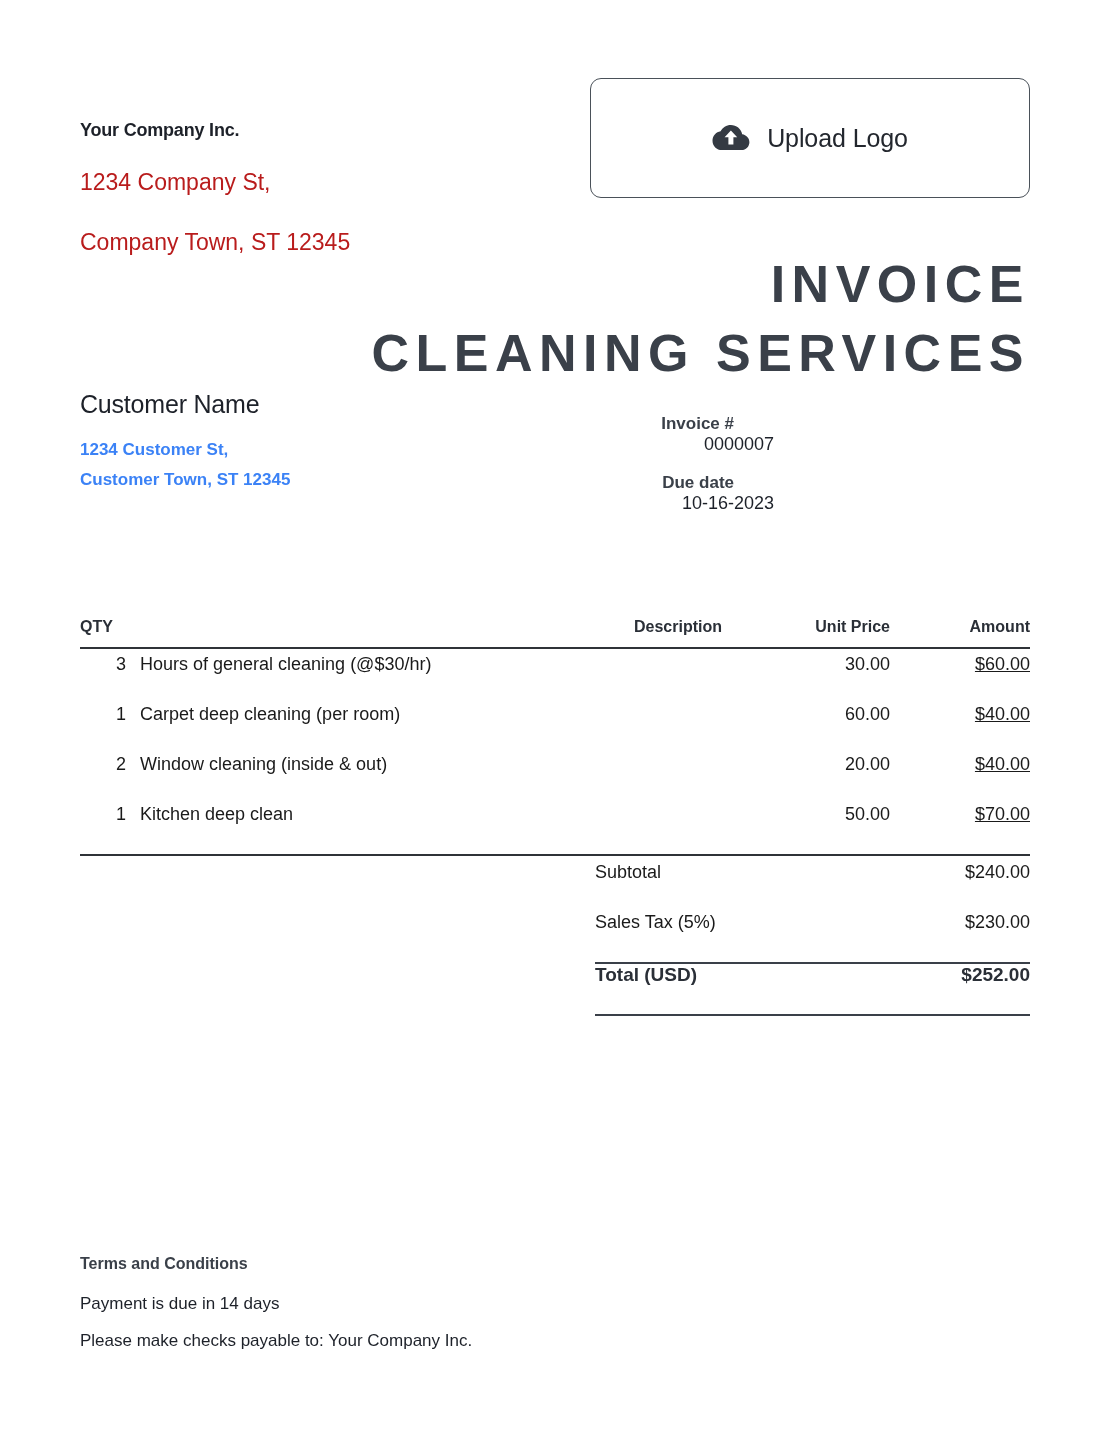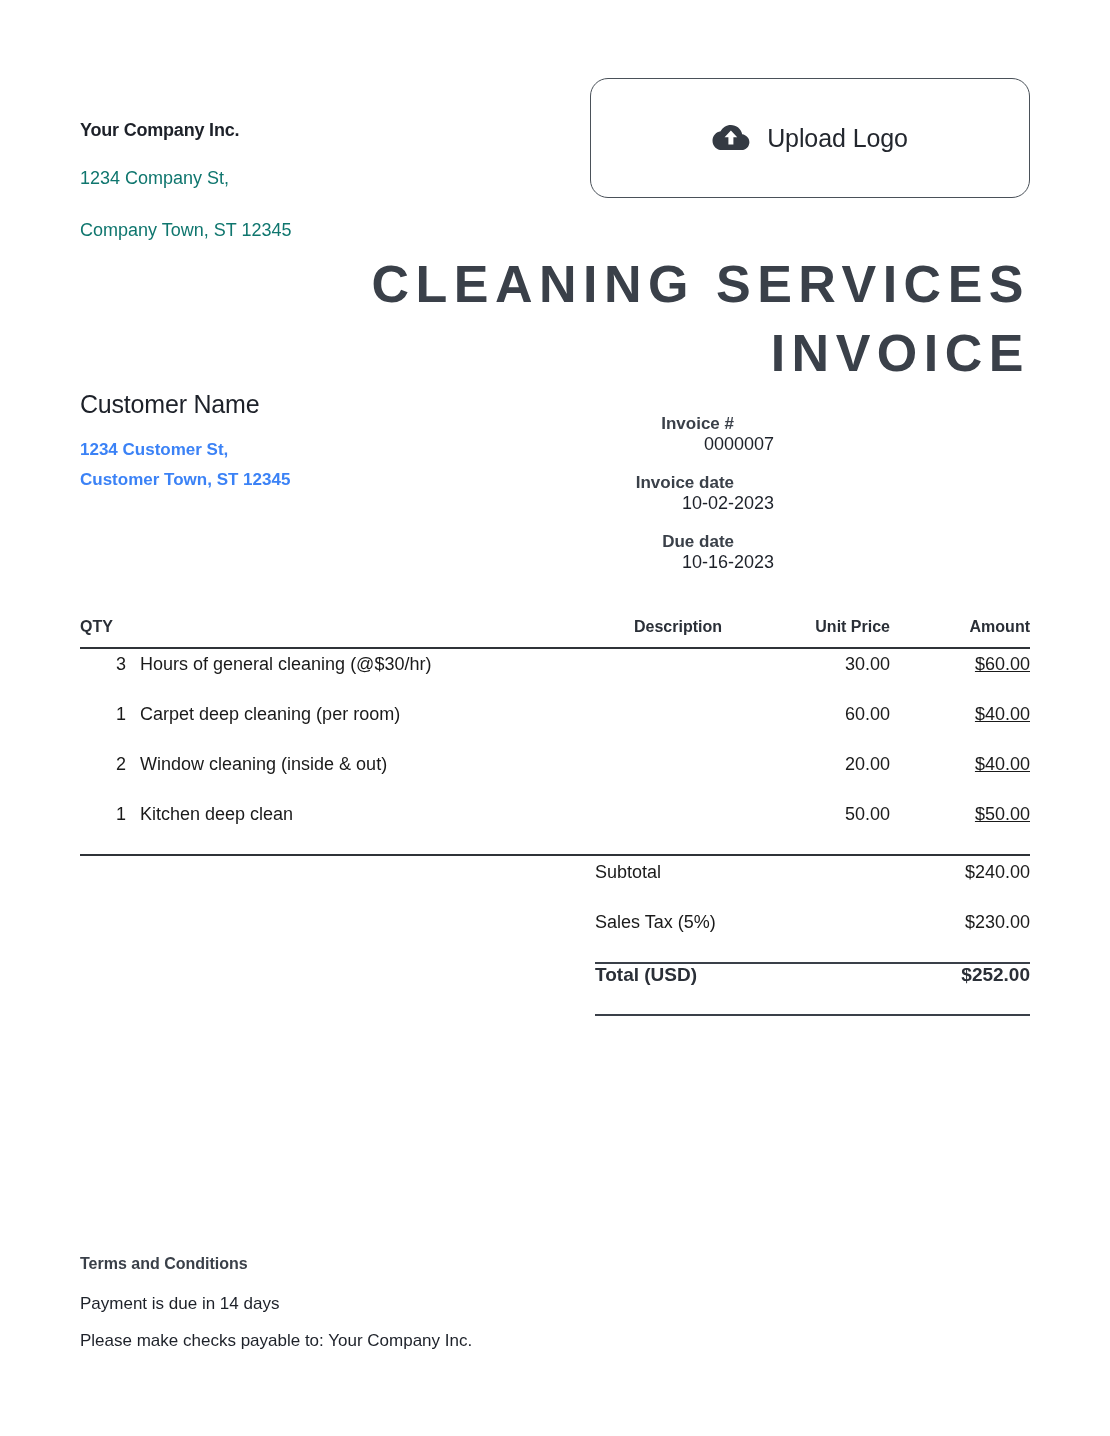--- a/index.html
+++ b/index.html
@@ -38,32 +38,32 @@
     font-size: 18px;
     font-weight: 700;
     color: #1d2129;
     letter-spacing: -0.2px;
     line-height: 1.2;
     margin-bottom: 14px;
     margin-top: 32px;
   }
 
   .company-addr-line {
-    font-size: 18px;
-    font-weight: 400;
-    color: #0f766e;
+    font-size: 23px;
+    font-weight: 400;
+    color: #b91c1c;
     line-height: 1.72;
     margin-top: 21px;
   }
 
   .upload-logo-btn {
     width: 440px;
     height: 120px;
     border: 1.5px solid #4a5159;
-    border-radius: 18px;
+    border-radius: 11px;
     background: #ffffff;
     display: flex;
     align-items: center;
     justify-content: center;
     gap: 17px;
     cursor: pointer;
   }
 
   .upload-logo-btn .cloud-icon {
     display: block;
@@ -304,41 +304,37 @@
           <path fill="#343a43" d="M30.2 11.2C29.1 5.9 24.4 2 18.8 2c-4.4 0-8.3 2.5-10.2 6.3C4.0 8.9 0.5 12.9 0.5 17.7c0 5.2 4.2 9.4 9.4 9.4h19.6c4.4 0 7.9-3.6 7.9-7.9 0-4.1-3.2-7.5-7.2-8z"></path>
           <path fill="#ffffff" d="M18.9 7.6l6.3 6.6h-3.8v7.3h-5v-7.3h-3.8z"></path>
         </svg>
       </span>
       <span class="upload-logo-label">Upload Logo</span>
     </div>
 
   </div>
 
   <div class="doc-title">
+    <div>INVOICE</div>
     <div>CLEANING SERVICES</div>
-    <div>INVOICE</div>
   </div>
 
   <div class="bill-to">
     <div class="customer-name">Customer Name</div>
     <div class="customer-addr-line">1234 Customer St,</div>
     <div class="customer-addr-line">Customer Town, ST 12345</div>
   </div>
 
   <div class="meta-block">
 
     <div class="meta-row">
       <div class="meta-label">Invoice #</div>
       <div class="meta-value">0000007</div>
     </div>
 
-    <div class="meta-row">
-      <div class="meta-label">Invoice date</div>
-      <div class="meta-value">10-02-2023</div>
-    </div>
 
     <div class="meta-row">
       <div class="meta-label">Due date</div>
       <div class="meta-value">10-16-2023</div>
     </div>
 
   </div>
 
   <div class="items-table">
 
@@ -371,21 +367,21 @@
         <div class="td td-qty">2</div>
         <div class="td td-desc">Window cleaning (inside &amp; out)</div>
         <div class="td td-price">20.00</div>
         <div class="td td-amt">$40.00</div>
       </div>
 
       <div class="item-row">
         <div class="td td-qty">1</div>
         <div class="td td-desc">Kitchen deep clean</div>
         <div class="td td-price">50.00</div>
-        <div class="td td-amt">$50.00</div>
+        <div class="td td-amt">$70.00</div>
       </div>
 
     </div>
 
     <div class="rule-strong"></div>
 
     <div class="totals">
 
       <div class="totals-row">
         <div class="totals-label">Subtotal</div>

